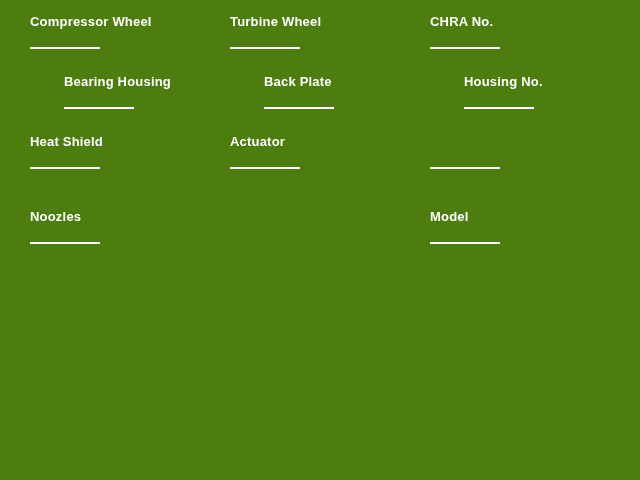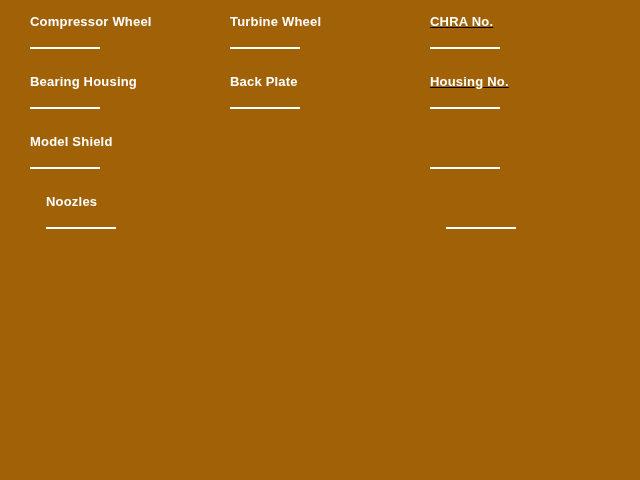--- a/index.html
+++ b/index.html
@@ -12,21 +12,21 @@
     background: #000000;
     overflow: hidden;
     position: relative;
     font-family: "Liberation Sans", sans-serif;
   }
   .screen {
     position: absolute;
     left: 0; top: 0;
     width: 640px;
     height: 480px;
-    background: #a16207;
+    background: #4d7c0f;
   }
   .field {
     position: absolute;
     width: 160px;
     height: 50px;
   }
   .field .label {
     display: block;
     font-weight: bold;
     font-size: 13px;
@@ -50,76 +50,82 @@
     position: absolute;
     left: 0;
     top: 33px;
     width: 70px;
     height: 2px;
     background: #ffffff;
   }
   
   .col-0 { left: 30px; }
   .col-1 { left: 230px; }
-  .col-2 { left: 430px; text-decoration: underline; }
+  .col-2 { left: 430px; }
   
   .row-0 { top: 14px; }
-  .row-1 { top: 74px; }
+  .row-1 { top: 74px; margin-left: 34px; }
   .row-2 { top: 134px; }
-  .row-3 { top: 194px; margin-left: 16px; }
+  .row-3 { top: 209px; }
 </style>
 </head>
 <body>
 
 <div class="screen">
 
   <div class="field col-0 row-0">
     <span class="label">Compressor Wheel</span>
     <span class="value"></span>
     <div class="line"></div>
   </div>
   <div class="field col-0 row-1">
     <span class="label">Bearing Housing</span>
     <span class="value"></span>
     <div class="line"></div>
   </div>
   <div class="field col-0 row-2">
-    <span class="label">Model Shield</span>
+    <span class="label">Heat Shield</span>
     <span class="value"></span>
     <div class="line"></div>
   </div>
   <div class="field col-0 row-3">
     <span class="label">Noozles</span>
     <span class="value"></span>
     <div class="line"></div>
   </div>
 
   <div class="field col-1 row-0">
     <span class="label">Turbine Wheel</span>
     <span class="value"></span>
     <div class="line"></div>
   </div>
   <div class="field col-1 row-1">
     <span class="label">Back Plate</span>
     <span class="value"></span>
     <div class="line"></div>
   </div>
+  <div class="field col-1 row-2">
+    <span class="label">Actuator</span>
+    <span class="value"></span>
+    <div class="line"></div>
+  </div>
 
   <div class="field col-2 row-0">
     <span class="label">CHRA No.</span>
     <span class="value"></span>
     <div class="line"></div>
   </div>
   <div class="field col-2 row-1">
     <span class="label">Housing No.</span>
     <span class="value"></span>
     <div class="line"></div>
   </div>
   <div class="field col-2 row-2">
     <span class="value"></span>
     <div class="line"></div>
   </div>
   <div class="field col-2 row-3">
+    <span class="label">Model</span>
     <span class="value"></span>
     <div class="line"></div>
   </div>
 
 </div>
 
 </body></html>

